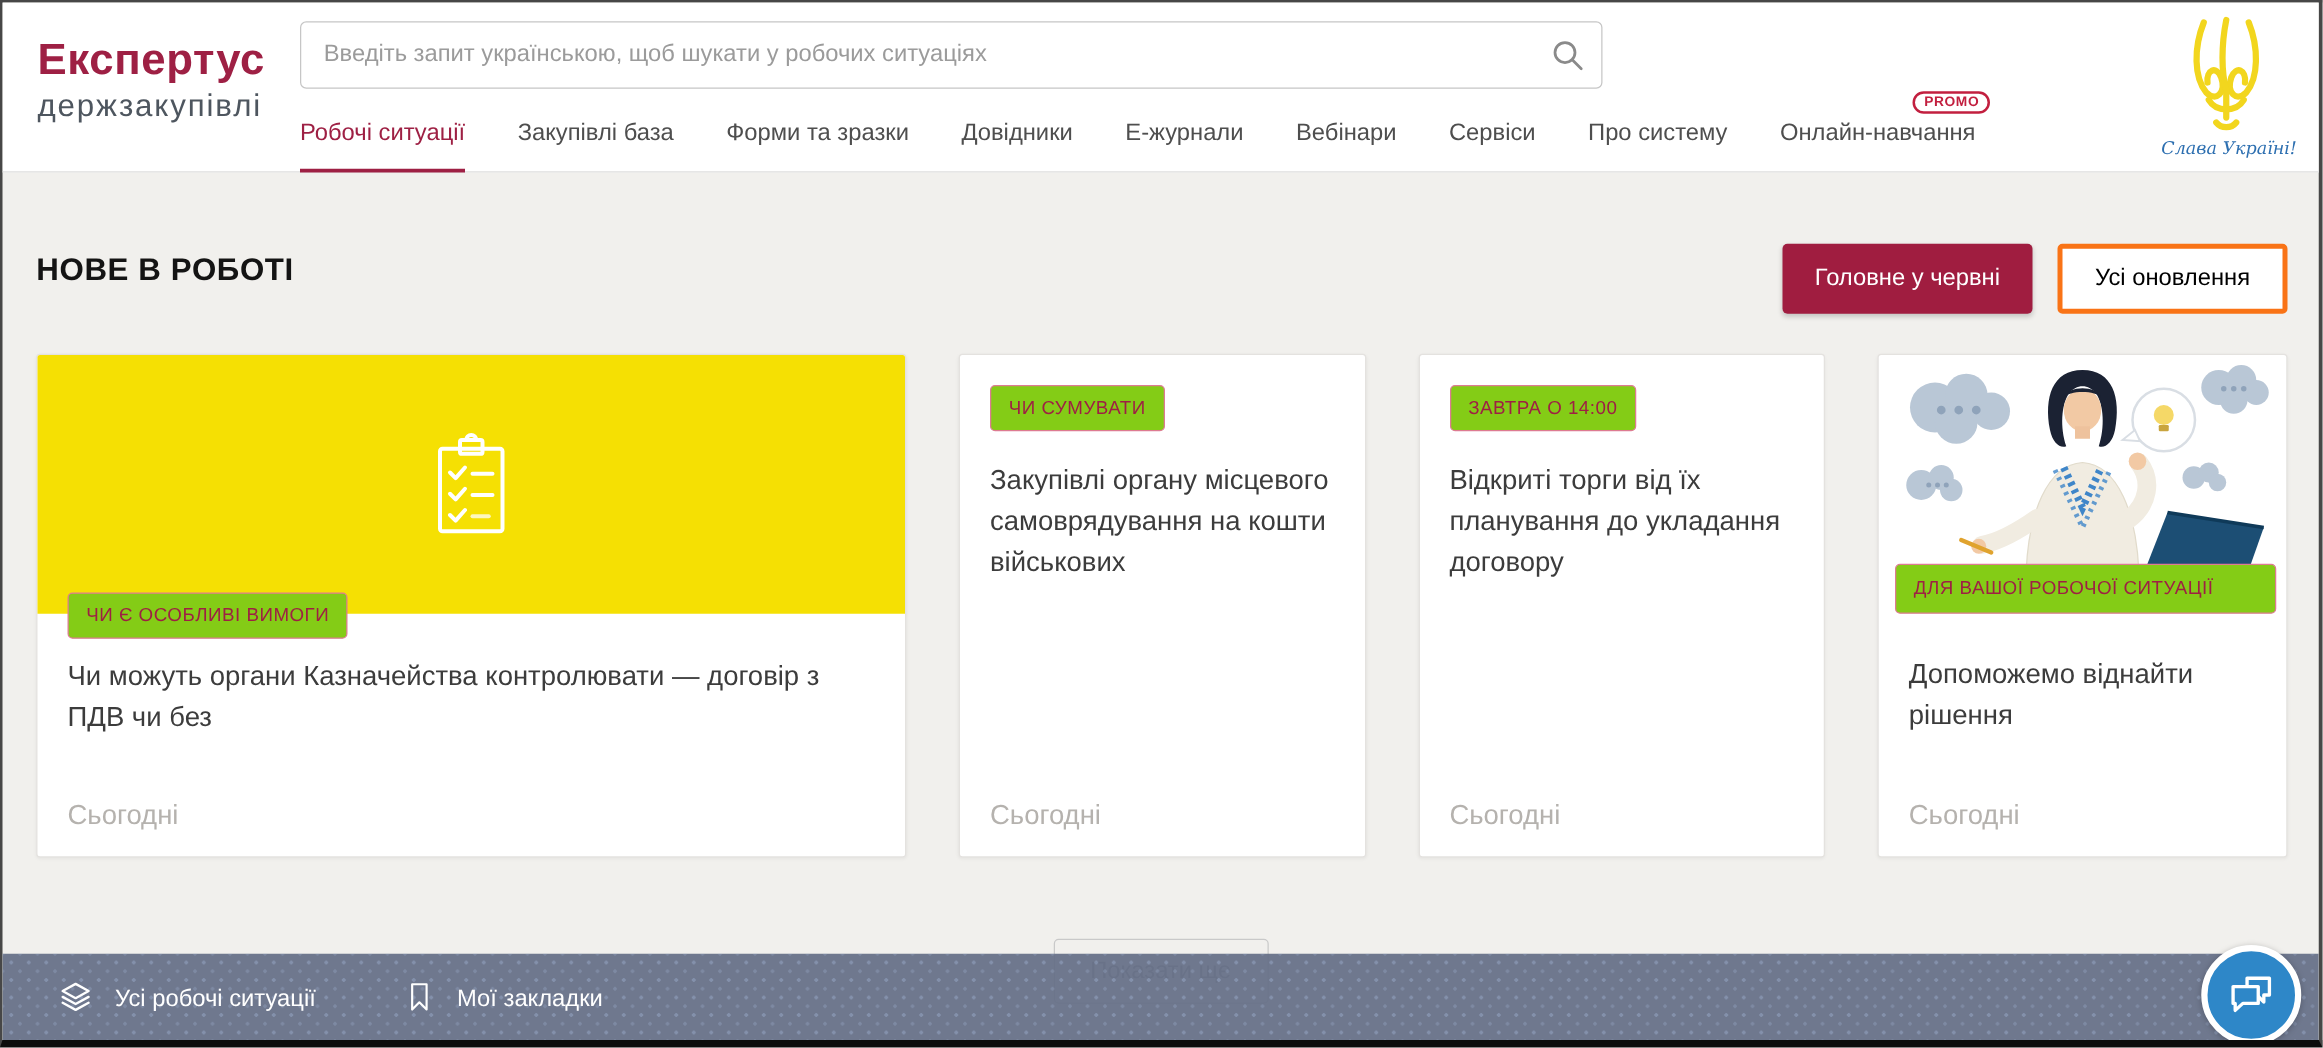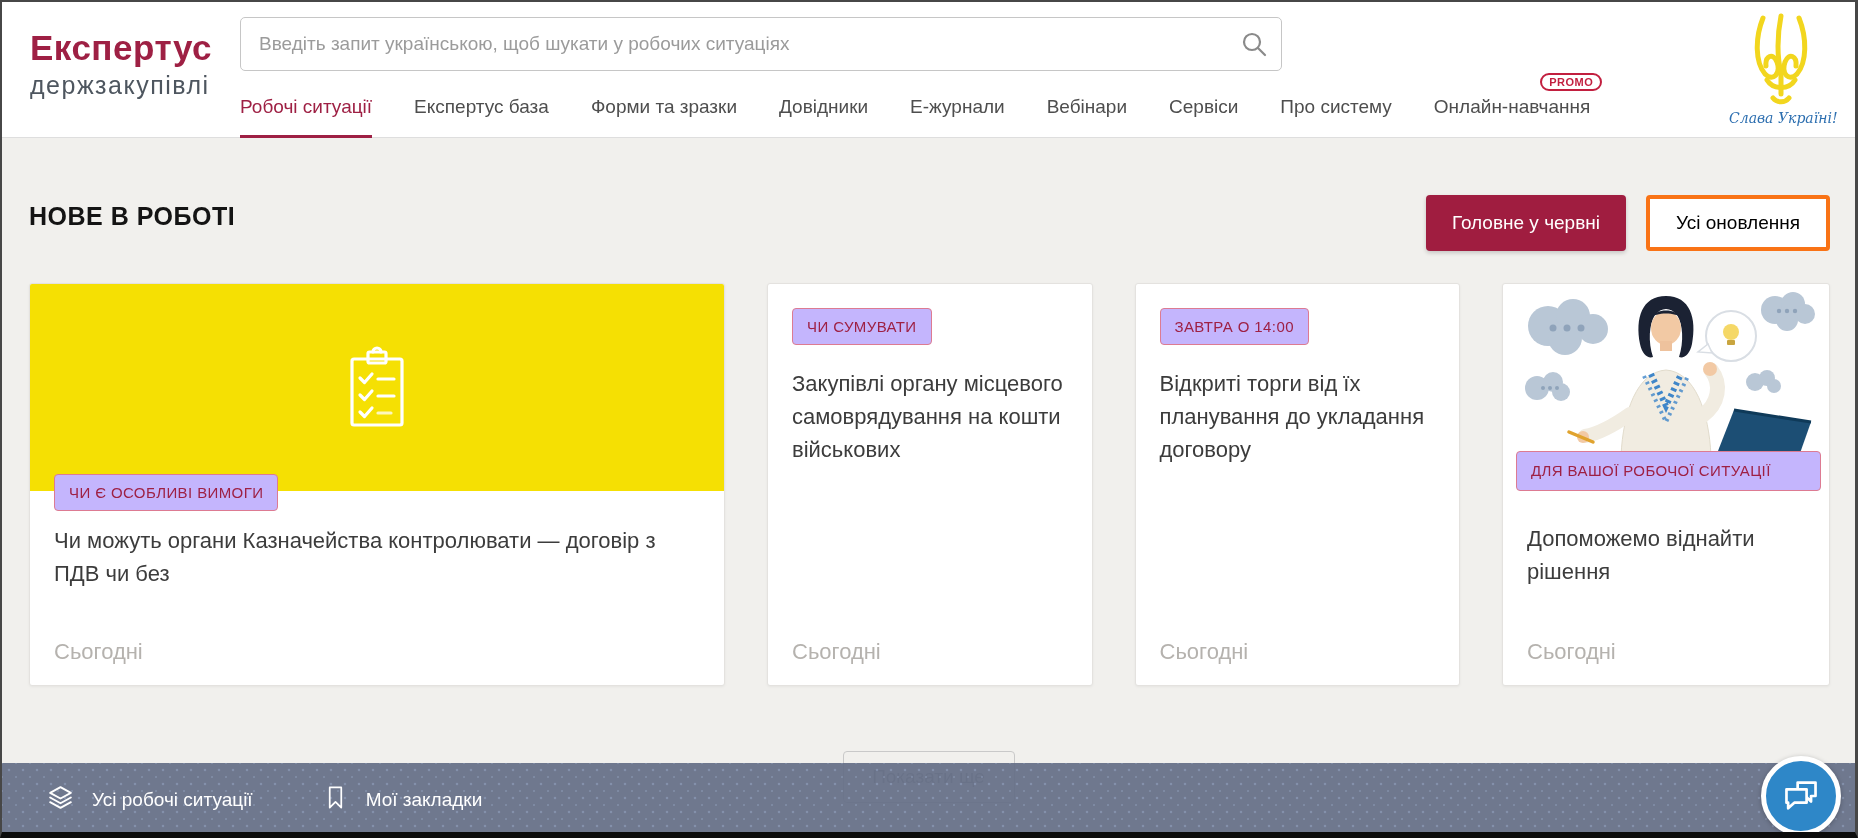--- a/index.html
+++ b/index.html
@@ -52,21 +52,21 @@
   .btn-secondary{ background:#fff; color:#000000; border:4px solid #f97316; }
 
   
   .cards{ position:absolute; left:27px; right:25px; top:281px; height:403px; display:flex; gap:42px; }
   .card{
     position:relative; background:#fff; border:1px solid #e4e2df; border-radius:3px;
     box-shadow:0 1px 3px rgba(0,0,0,.05); cursor:pointer; flex:1;
   }
   .card-wide{ flex:none; width:696px; }
   .tag{
-    display:inline-block; background:#c4b5fd; border:1px solid #dd7b92; border-radius:4px;
+    display:inline-block; background:#84cc16; border:1px solid #dd7b92; border-radius:4px;
     color:#9e2044; font-size:15px; letter-spacing:.4px; padding:6px 14px; line-height:1.55;
   }
   .card-title{ font-size:22px; color:#3c3c3c; line-height:1.5; }
   .card-date{ position:absolute; left:24px; bottom:20px; font-size:22px; color:#b5b2ae; }
 
   .banner{ height:207px; background:#f5e003; display:flex; align-items:center; justify-content:center; border-radius:2px 2px 0 0; }
   .card-wide .tag{ position:absolute; left:24px; top:190px; }
   .card-wide .card-title{ position:absolute; left:24px; top:240px; width:630px; }
 
   .card-pad .tag{ margin:24px 0 0 24px; }
@@ -115,21 +115,21 @@
     <div class="search-wrap">
       <input class="search-input" type="text" placeholder="Введіть запит українською, щоб шукати у робочих ситуаціях" style="">
       <svg class="search-icon" viewBox="0 0 28 28">
         <circle cx="12" cy="12" r="8" fill="none" stroke="#8a8a8a" stroke-width="2.2"></circle>
         <line x1="18" y1="18" x2="25" y2="25" stroke="#8a8a8a" stroke-width="2.2" stroke-linecap="round"></line>
       </svg>
     </div>
 
     <div class="nav">
       <div class="nav-item active">Робочі ситуації</div>
-      <div class="nav-item">Експертус база</div>
+      <div class="nav-item">Закупівлі база</div>
       <div class="nav-item">Форми та зразки</div>
       <div class="nav-item">Довідники</div>
       <div class="nav-item">Е-журнали</div>
       <div class="nav-item">Вебінари</div>
       <div class="nav-item">Сервіси</div>
       <div class="nav-item">Про систему</div>
       <div class="nav-item">
         <span class="promo-badge">PROMO</span>
         <span>Онлайн-навчання</span>
       </div>

